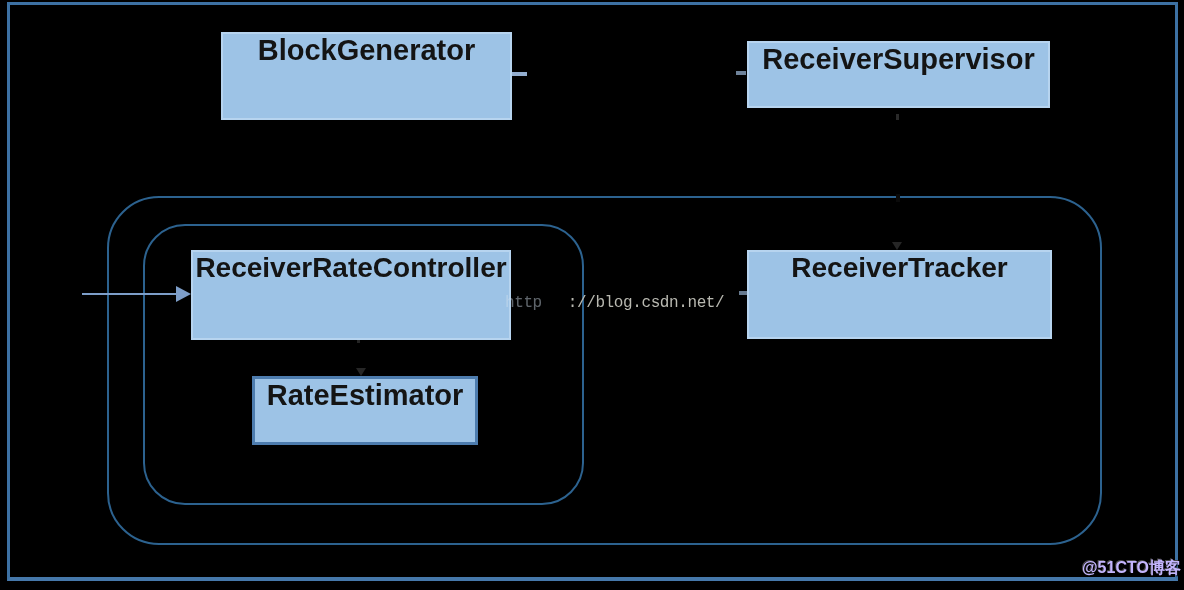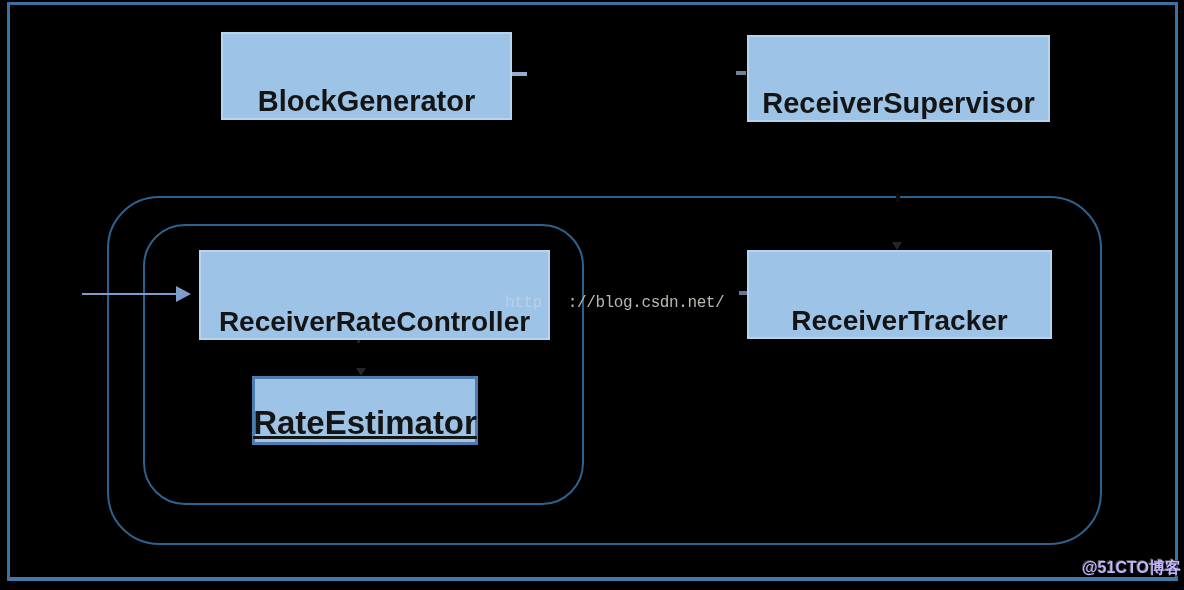--- a/index.html
+++ b/index.html
@@ -20,34 +20,34 @@
   .group{
     position:absolute;box-sizing:border-box;
     border:2.5px solid #2c628f;background:transparent;
   }
   .group.outer{left:107px;top:196px;width:995px;height:349px;border-radius:52px;}
   .group.inner{left:143px;top:224px;width:441px;height:281px;border-radius:42px;}
   
   .node{
     position:absolute;box-sizing:border-box;
     background:#9dc3e6;border:2px solid #b7d4ef;
-    display:flex;align-items:flex-end;justify-content:center;
+    display:flex;align-items:flex-start;justify-content:center;
   }
   .node .lbl{
     font-weight:700;color:#141414;letter-spacing:0px;
     font-family:"Liberation Sans", sans-serif;
   }
   #node-block-generator{left:221px;top:32px;width:291px;height:88px;}
-  #node-receiver-supervisor{left:747px;top:35px;width:303px;height:87px;}
-  #node-receiver-rate-controller{left:191px;top:250px;width:351px;height:90px;margin-left:8px;}
+  #node-receiver-supervisor{left:747px;top:41px;width:303px;height:67px;}
+  #node-receiver-rate-controller{left:191px;top:250px;width:320px;height:90px;}
   #node-receiver-tracker{left:747px;top:250px;width:305px;height:89px;}
   #node-rate-estimator{left:252px;top:376px;width:226px;height:69px;border:3px solid #4d7cae;}
   #node-block-generator .lbl,#node-receiver-supervisor .lbl{font-size:29px;}
   #node-receiver-rate-controller .lbl,#node-receiver-tracker .lbl{font-size:28px;}
-  #node-rate-estimator .lbl{font-size:33px;text-decoration:underline;}
+  #node-rate-estimator .lbl{font-size:29px;}
   
   .in-arrow-line{
     position:absolute;left:82px;top:293px;width:96px;height:2px;background:#7d9ec9;
   }
   .in-arrow-head{
     position:absolute;left:176px;top:286px;width:0;height:0;
     border-left:15px solid #7d9ec9;
     border-top:8px solid transparent;border-bottom:8px solid transparent;
   }
   

